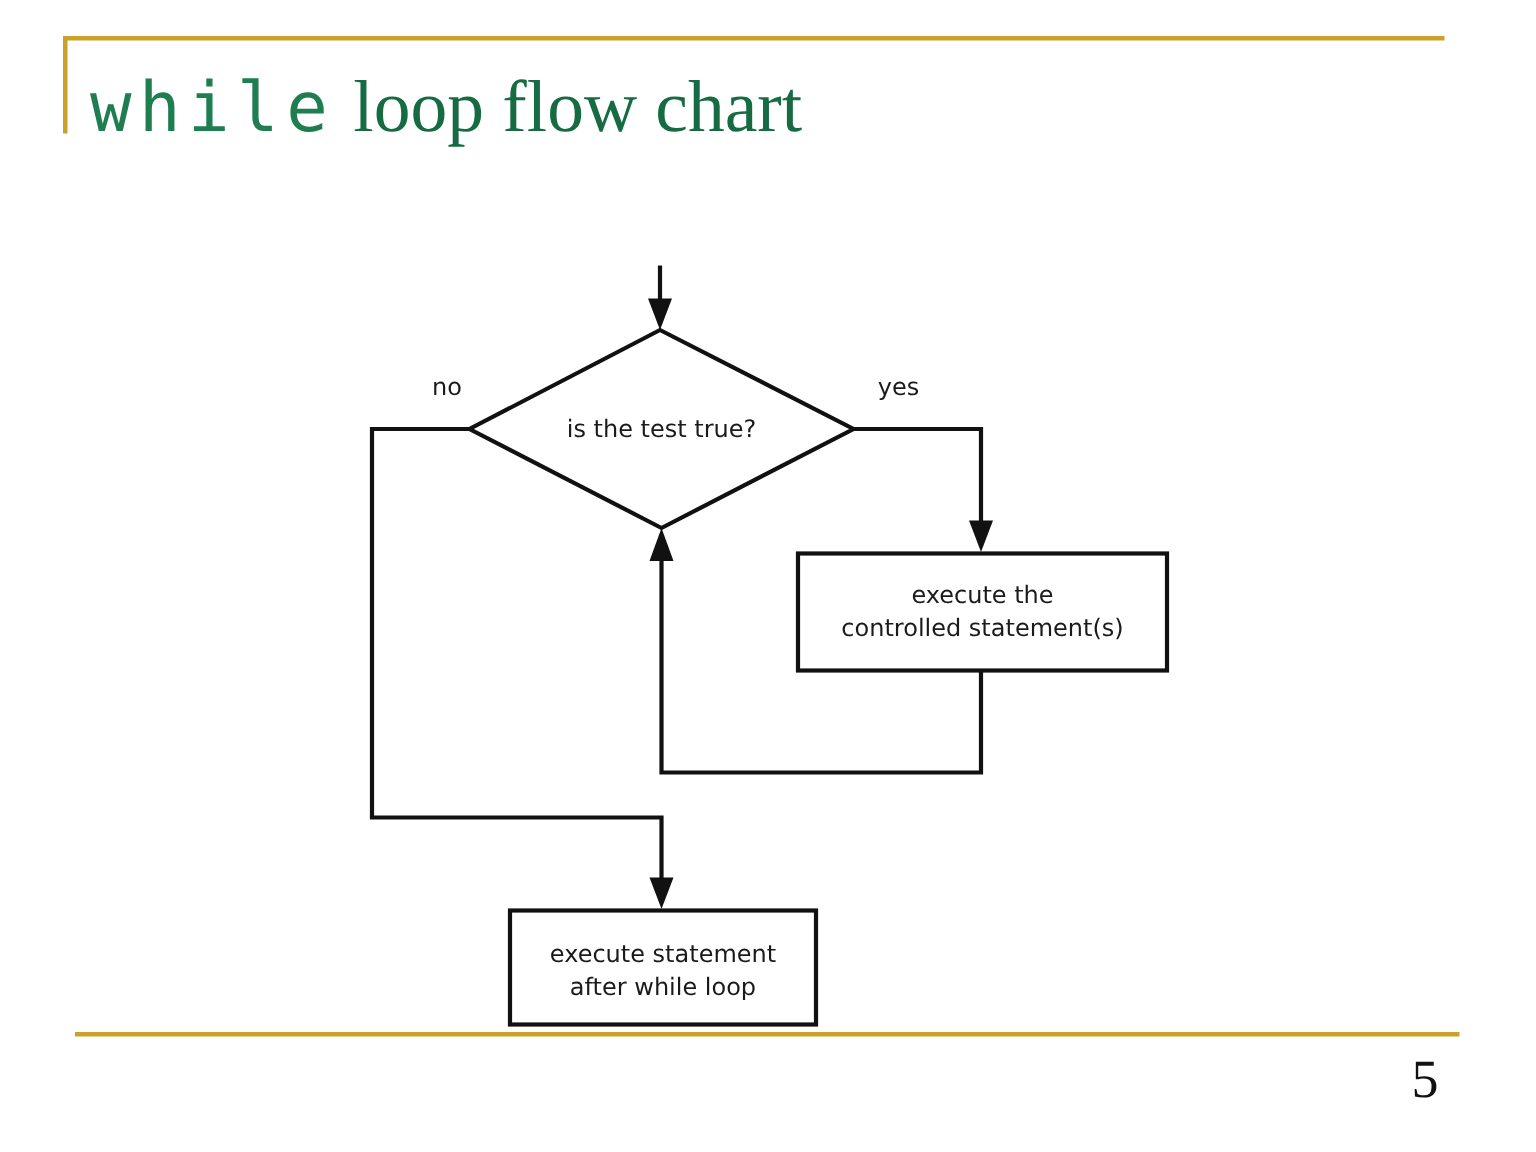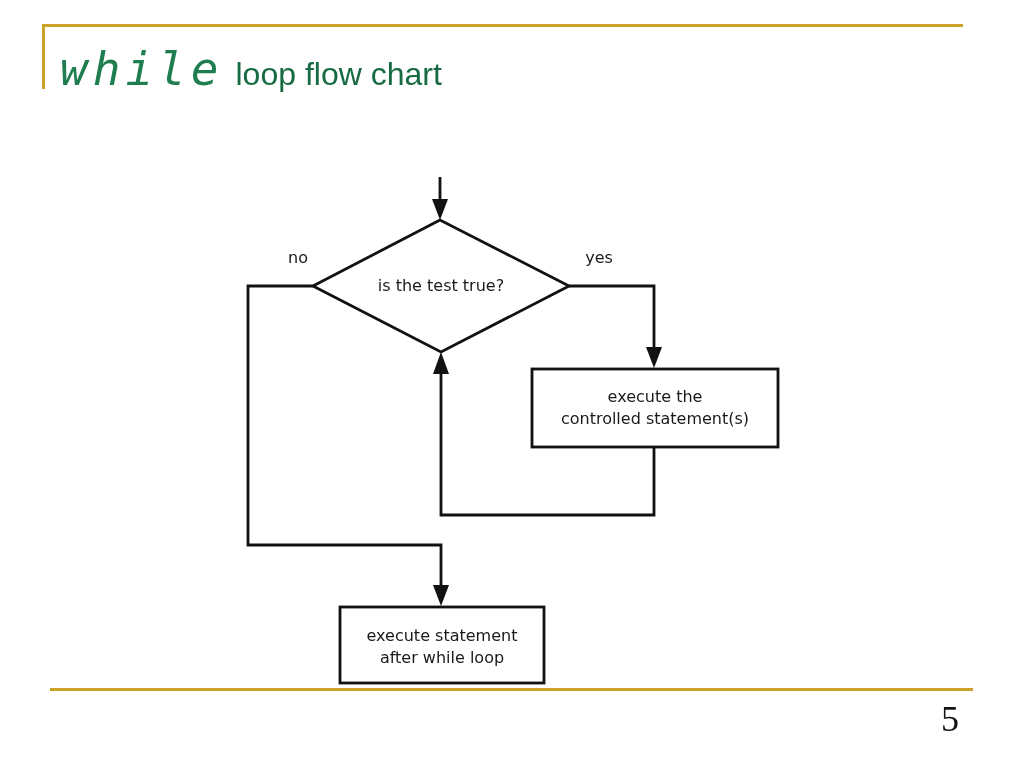--- a/index.html
+++ b/index.html
@@ -49,25 +49,24 @@
     margin: 0;
     font-weight: normal;
     line-height: 1;
     white-space: nowrap;
   }
   .title .code-part {
     font-family: "DejaVu Sans Mono", "Liberation Mono", monospace;
     font-size: 46px;
     letter-spacing: 5px;
     color: #1E7E50;
-    font-style: italic;
   }
   .title .serif-part {
-    font-family: Liberation Sans, sans-serif;
-    font-size: 32px;
+    font-family: Liberation Serif, serif;
+    font-size: 49px;
     color: #176B42;
     margin-left: 12px;
   }
   .flowchart-svg {
     position: absolute;
     left: 0;
     top: 0;
   }
   .flow-line {
     fill: none;

